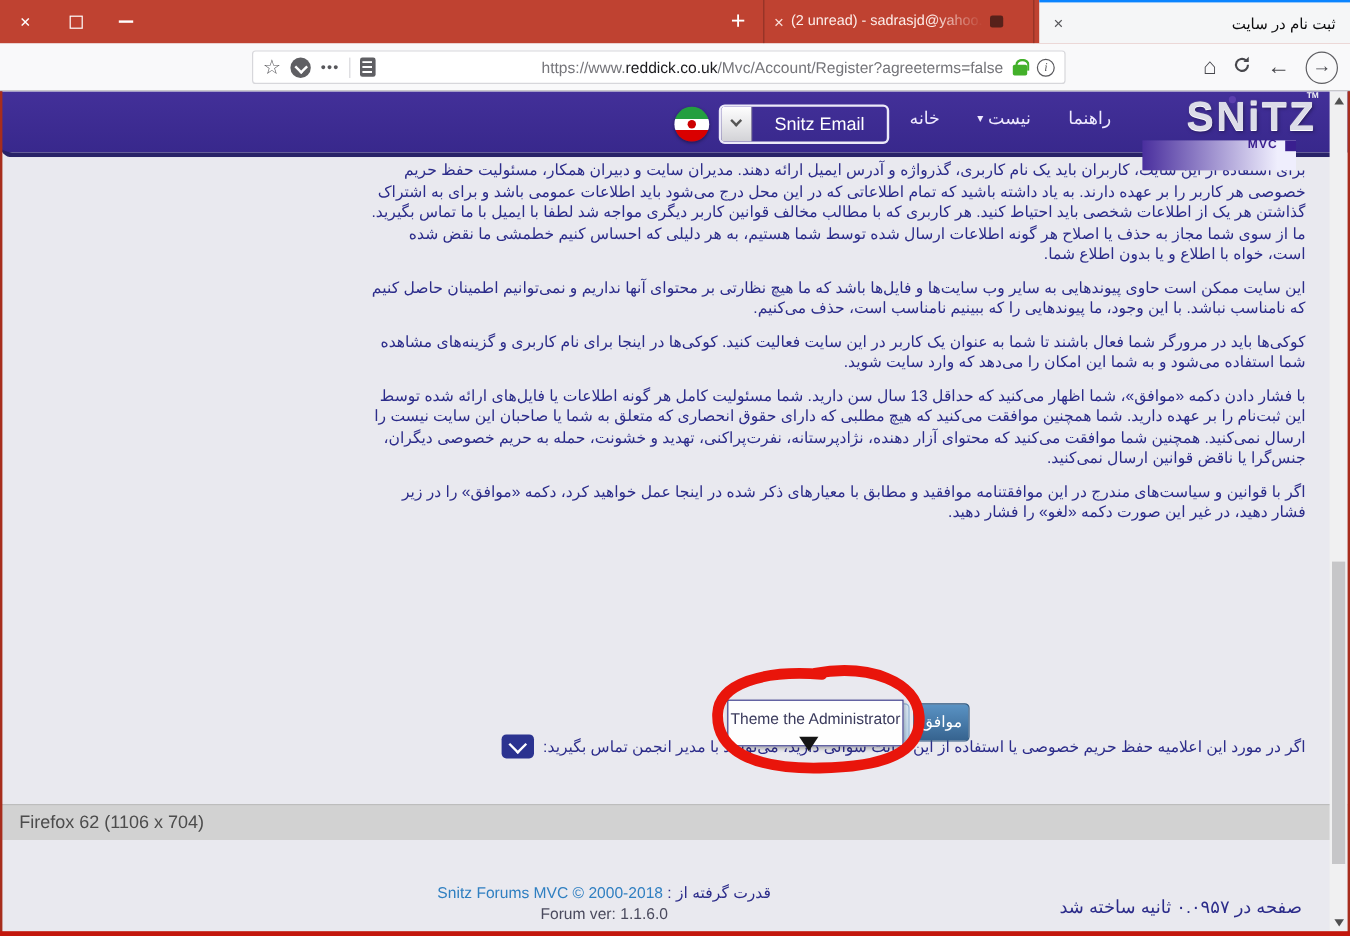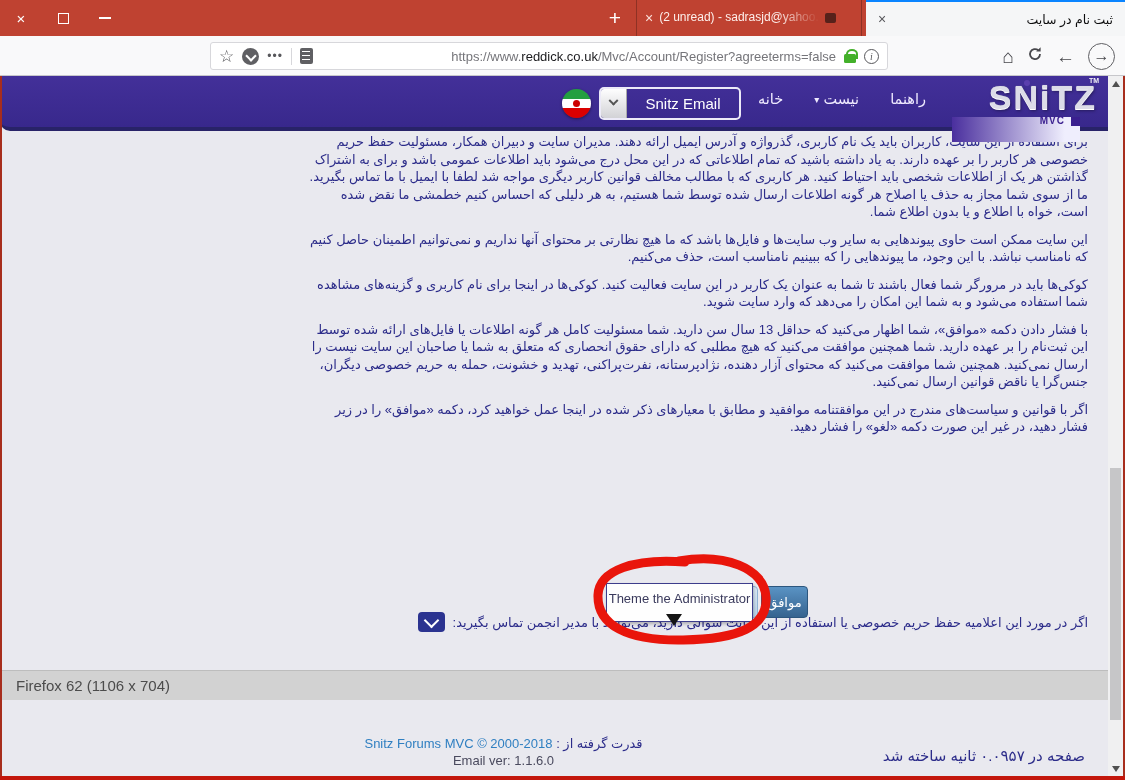--- a/index.html
+++ b/index.html
@@ -229,21 +229,21 @@
   <svg class="annotation" width="200" height="102" viewBox="0 0 200 102">
     <path d="M102,14 C52,10 16,22 15,47 C14,77 44,93 100,92 C155,91 185,79 183,49 C181,20 142,5 96,13" fill="none" stroke="#e9150b" stroke-width="9" stroke-linecap="round"></path>
   </svg>
 
   <div class="footerbar">
     <span>Firefox 62 (1106 x 704)</span>
   </div>
 
   <div class="powered">
     <div class="powered-line1"><span>قدرت گرفته از : </span><a href="#"><span>Snitz Forums MVC</span><span> © 2000-2018</span></a></div>
-    <div class="powered-line2">Email ver: 1.1.6.0</div>
+    <div class="powered-line2">Forum ver: 1.1.6.0</div>
   </div>
 
   <div class="timing">صفحه در ۰.۰۹۵۷ ثانیه ساخته شد</div>
 
   <div class="scrollbar">
     <div class="sb-up">
         <span class="tri-up"></span>
       </div>
     <div class="sb-thumb"></div>
     <div class="sb-down">

